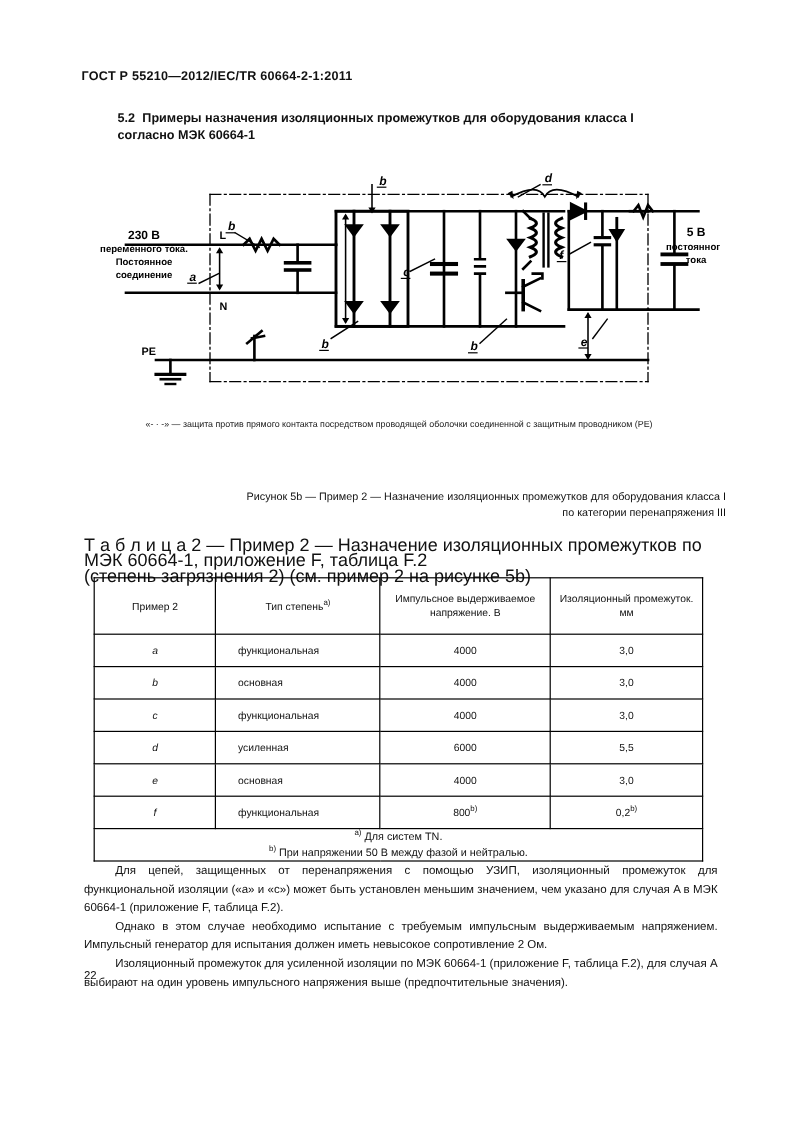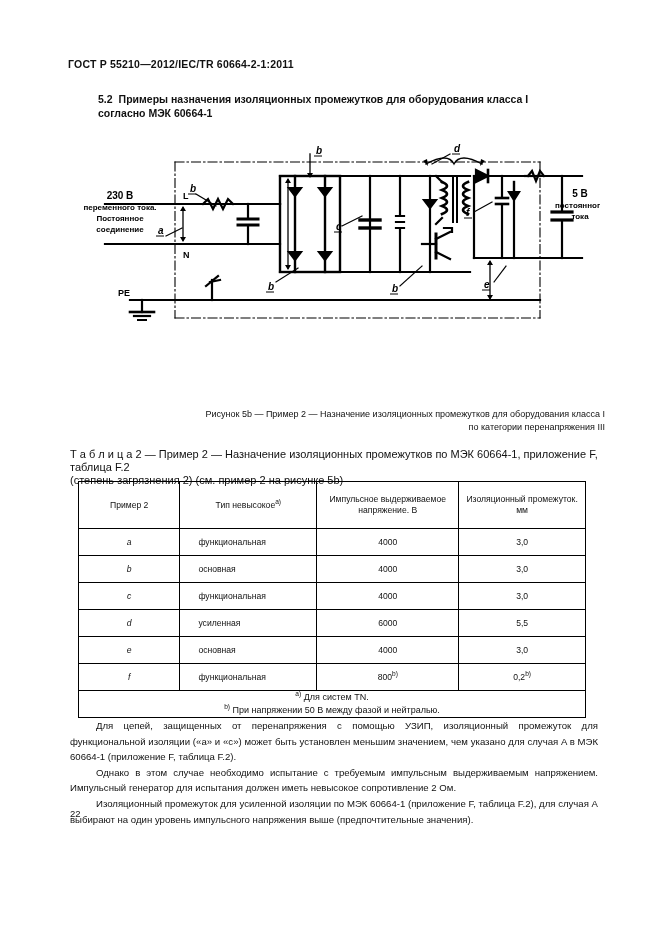--- a/index.html
+++ b/index.html
@@ -77,21 +77,21 @@
     line-height: 13px;
     text-align: right;
   }
 
   
   .table-caption {
     position: absolute;
     left: 70px;
     top: 448px;
     width: 528px;
-    font-size: 11px;
+    font-size: 15px;
     line-height: 13px;
   }
 
   
   .tbl-wrap {
     position: absolute;
     left: 78px;
     top: 481px;
     width: 508px;
     border-radius: 19px;
@@ -370,20 +370,21 @@
           <path d="M264 92 L272 92"></path>
           <path d="M382 14 L390 14"></path>
           <path d="M394 78 L402 78"></path>
           <path d="M412 150 L420 150"></path>
         </g>
       </g>
     </svg>
   </div>
 
   <div class="fig-legend">
+    <div>«- · -» — защита против прямого контакта посредством проводящей оболочки соединенной с защитным проводником (PE)</div>
   </div>
 
   <div class="fig-caption">
     <div>Рисунок 5b — Пример 2 — Назначение изоляционных промежутков для оборудования класса I</div>
     <div>по категории перенапряжения III</div>
   </div>
 
   <div class="table-caption">
     <div>Т а б л и ц а  2 — Пример 2 — Назначение изоляционных промежутков по МЭК 60664-1, приложение F, таблица F.2</div>
     <div>(степень загрязнения 2) (см. пример 2 на рисунке 5b)</div>
@@ -393,21 +394,21 @@
     <table class="data">
       <colgroup>
         <col class="col1">
           <col class="col2">
           <col class="col3">
           <col class="col4">
       </colgroup>
       <thead>
         <tr>
           <th><span>Пример 2</span></th>
-          <th><span>Тип невысокое</span><sup>а)</sup></th>
+          <th><span>Тип степень</span><sup>а)</sup></th>
           <th><span>Импульсное выдерживаемое напряжение. В</span></th>
           <th><span>Изоляционный промежуток. мм</span></th>
         </tr>
       </thead>
       <tbody>
         <tr>
           <td class="ex-cell">a</td>
           <td class="type-cell">функциональная</td>
           <td><span>4000</span><sup></sup></td>
           <td><span>3,0</span><sup></sup></td>

